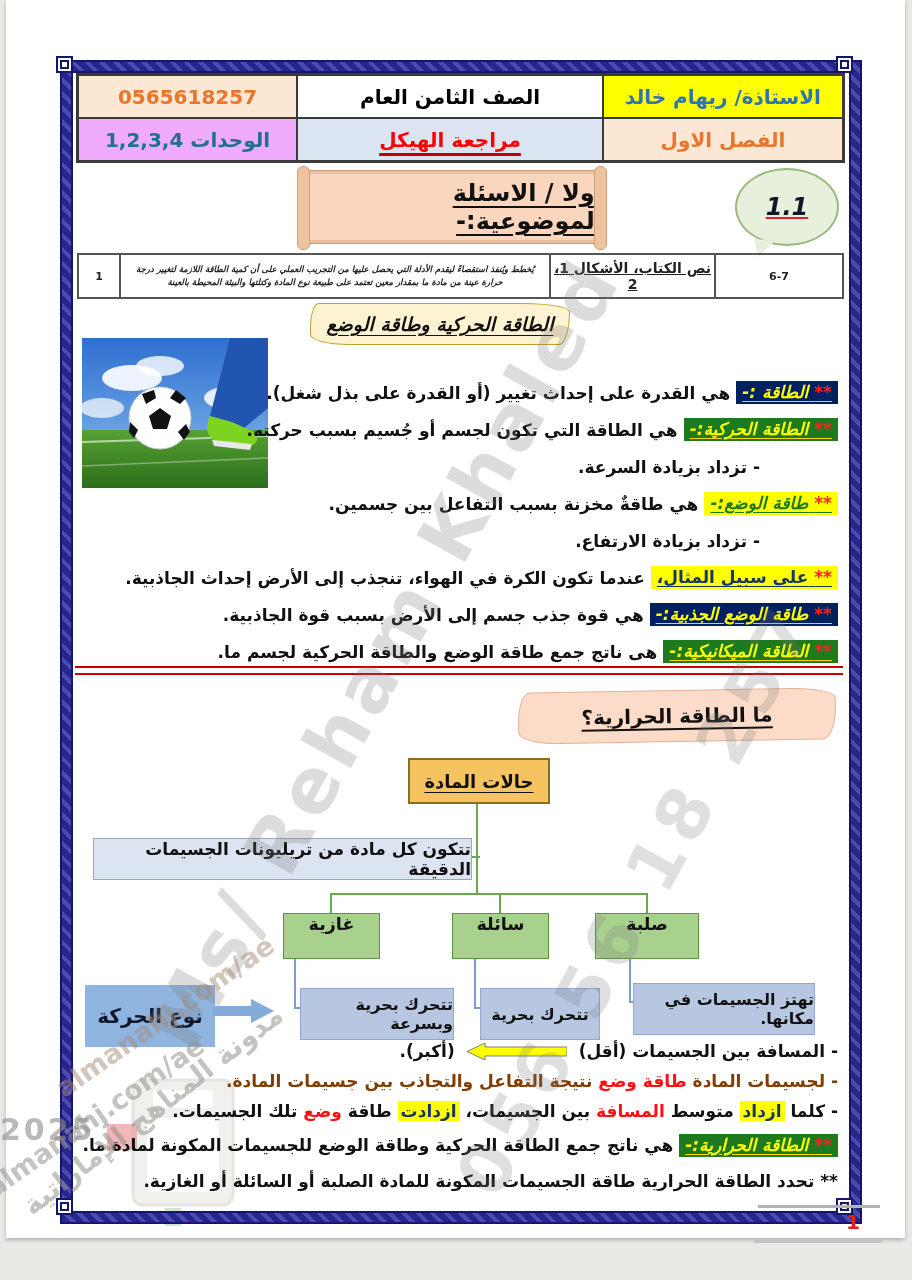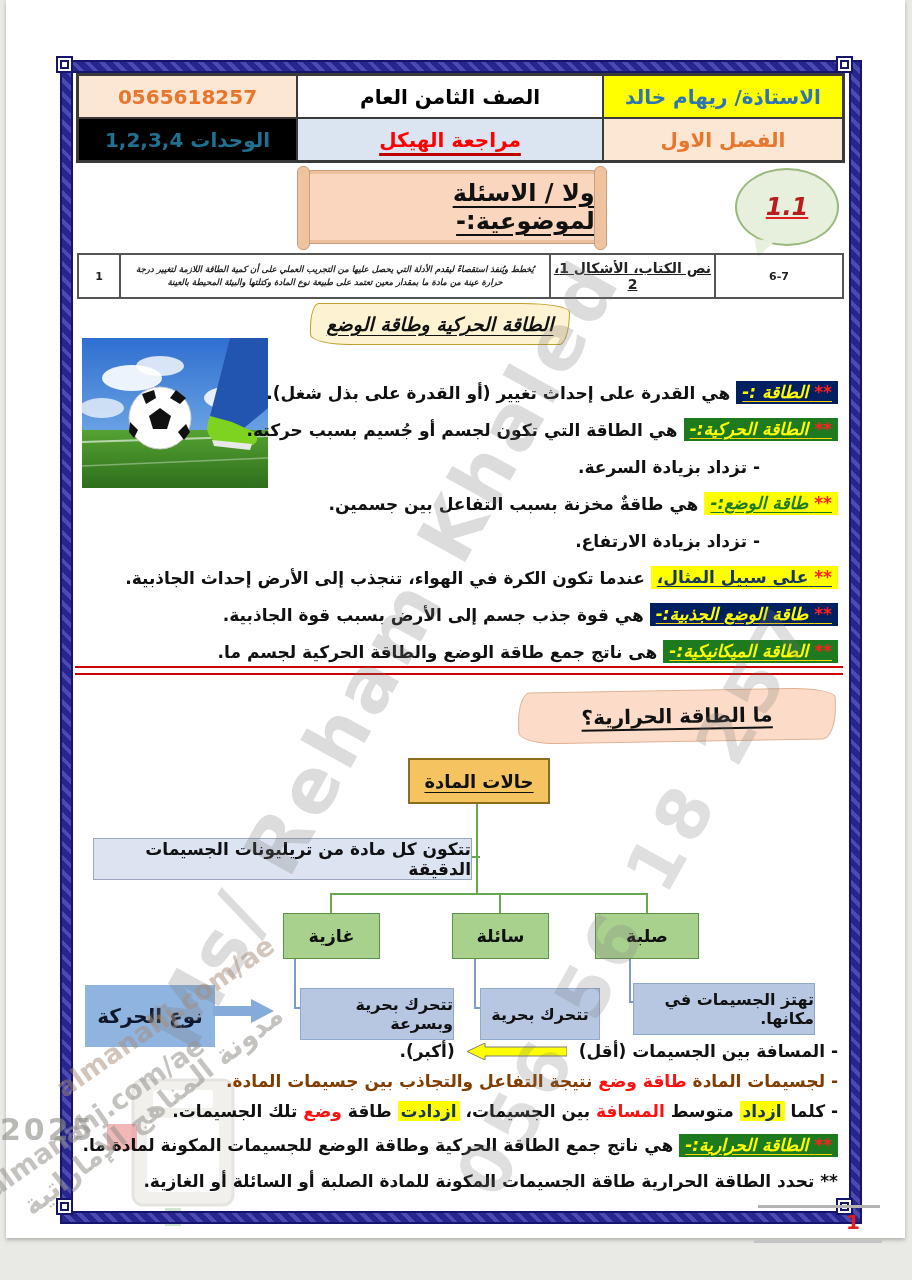--- a/index.html
+++ b/index.html
@@ -19,28 +19,28 @@
   .hdr{position:absolute;left:78px;top:75px;width:765px;height:86px;display:grid;z-index:3;
        grid-template-columns:240px 306px 219px;grid-template-rows:43px 43px;
        outline:2px solid #3a3a3a;}
   .hdr>div{border:1px solid #3a3a3a;display:flex;align-items:center;justify-content:center;
        font-weight:bold;font-size:20px;}
   .c-teacher{background:#ffff00;color:#2e74b5;}
   .c-grade{background:#ffffff;color:#000;}
   .c-phone{background:#fce6d4;color:#e8762d;direction:ltr;}
   .c-semester{background:#fce6d4;color:#e8762d;}
   .c-review{background:#dbe5f1;color:#ff0000;text-decoration:underline;text-decoration-color:#c00000;text-decoration-thickness:3px;text-underline-offset:6px;}
-  .c-units{background:#000000;color:#1f7091;}
+  .c-units{background:#f0abfc;color:#1f7091;}
   
   .bubble{position:absolute;left:735px;top:168px;width:100px;height:74px;background:#e7efdd;
           border:2px solid #9ab97c;border-radius:50%;display:flex;align-items:center;justify-content:center;z-index:3;}
   .bubble:after{content:"";position:absolute;left:16px;bottom:-14px;width:0;height:0;
           border-left:6px solid transparent;border-right:14px solid transparent;border-top:18px solid #e7efdd;
           transform:rotate(8deg);}
-  .bubble span{color:#b91c1c;font-size:24px;font-weight:bold;font-style:italic;
+  .bubble span{color:#0f172a;font-size:24px;font-weight:bold;font-style:italic;
           text-decoration:underline;text-decoration-color:#e02020;direction:ltr;}
   
   .scroll{position:absolute;left:300px;top:170px;width:302px;height:72px;background:#f9d6bd;
           border:1px solid #c99f7a;border-radius:5px;display:flex;align-items:center;justify-content:center;
           box-shadow:inset 0 3px 0 #eebf9e, inset 0 -3px 0 #eebf9e;z-index:3;}
   .scroll:before,.scroll:after{content:"";position:absolute;top:-5px;width:11px;height:82px;
           background:#f0c3a0;border:1px solid #c99f7a;border-radius:6px;}
   .scroll:before{right:-4px;} .scroll:after{left:-4px;}
   .scroll span{font-size:24px;font-weight:bold;color:#111;text-decoration:underline;text-underline-offset:5px;}
   
@@ -77,21 +77,21 @@
   .thermal-q span{font-size:20px;font-weight:bold;color:#111;text-decoration:underline;text-underline-offset:5px;}
   .states-title{position:absolute;left:408px;top:758px;width:138px;height:42px;background:#f6c361;
        border:2px solid #8c6d1f;display:flex;align-items:center;justify-content:center;z-index:3;}
   .states-title span{font-size:18px;font-weight:bold;color:#111;text-decoration:underline;text-underline-offset:4px;}
   .gline{position:absolute;background:#6aa84f;z-index:2;}
   .bline{position:absolute;background:#7c9cc9;z-index:2;}
   .matter-note{position:absolute;left:93px;top:838px;width:377px;height:40px;background:#dce4f2;
        border:1px solid #9aa7bd;display:flex;align-items:center;justify-content:center;z-index:3;}
   .matter-note span{font-size:17px;font-weight:bold;color:#111;}
   .state-box{position:absolute;top:913px;height:44px;background:#a9d18e;border:1.5px solid #5d9444;
-       display:flex;align-items:center;justify-content:center;z-index:3;}
+       display:flex;justify-content:center;z-index:3;}
   .state-box span{font-size:17.5px;font-weight:bold;color:#111;}
   .desc-box{position:absolute;background:#b7c7e2;border:1px solid #8fa8cf;
        display:flex;align-items:center;justify-content:center;z-index:3;}
   .desc-box span{font-size:16px;font-weight:bold;color:#111;}
   .movement{position:absolute;left:85px;top:985px;width:130px;height:62px;background:#8fb4e0;
        display:flex;align-items:center;justify-content:center;z-index:3;}
   .movement span{font-size:20px;font-weight:bold;color:#0f172a;}
   .mv-arrow{position:absolute;left:213px;top:998px;z-index:3;}
   
   .bullets{position:absolute;left:80px;top:1036px;width:758px;z-index:3;font-size:17px;font-weight:bold;color:#111;}

